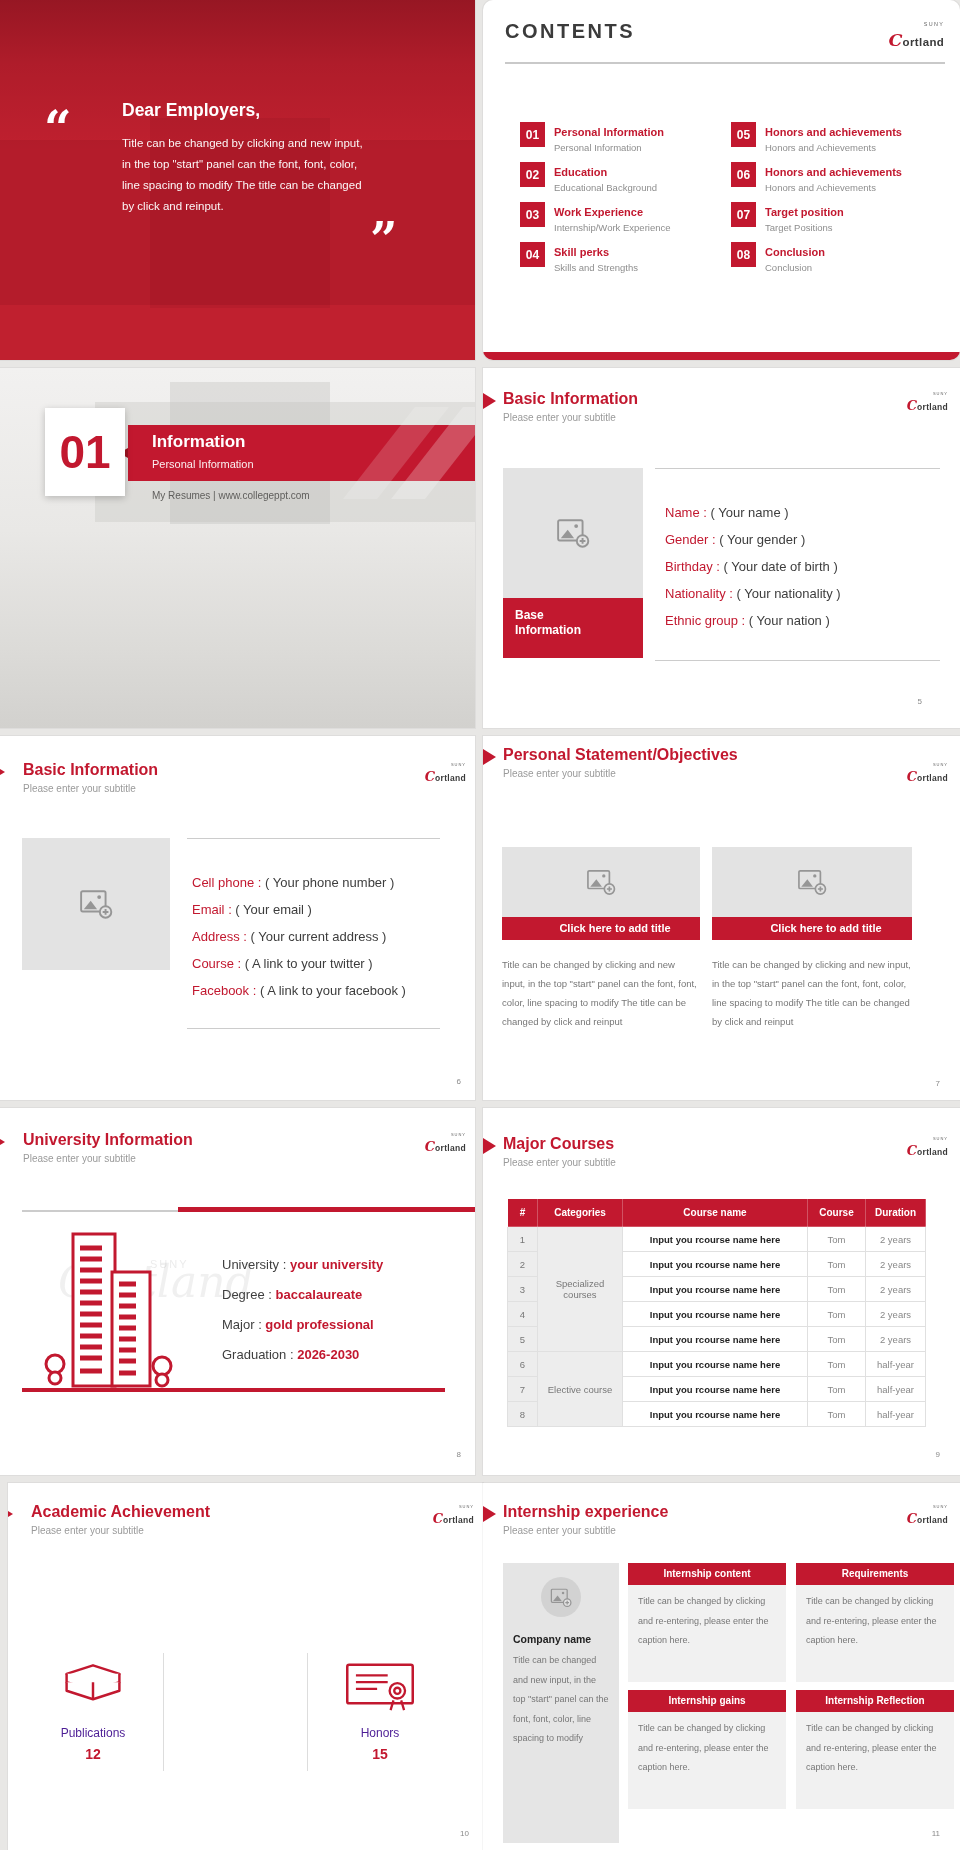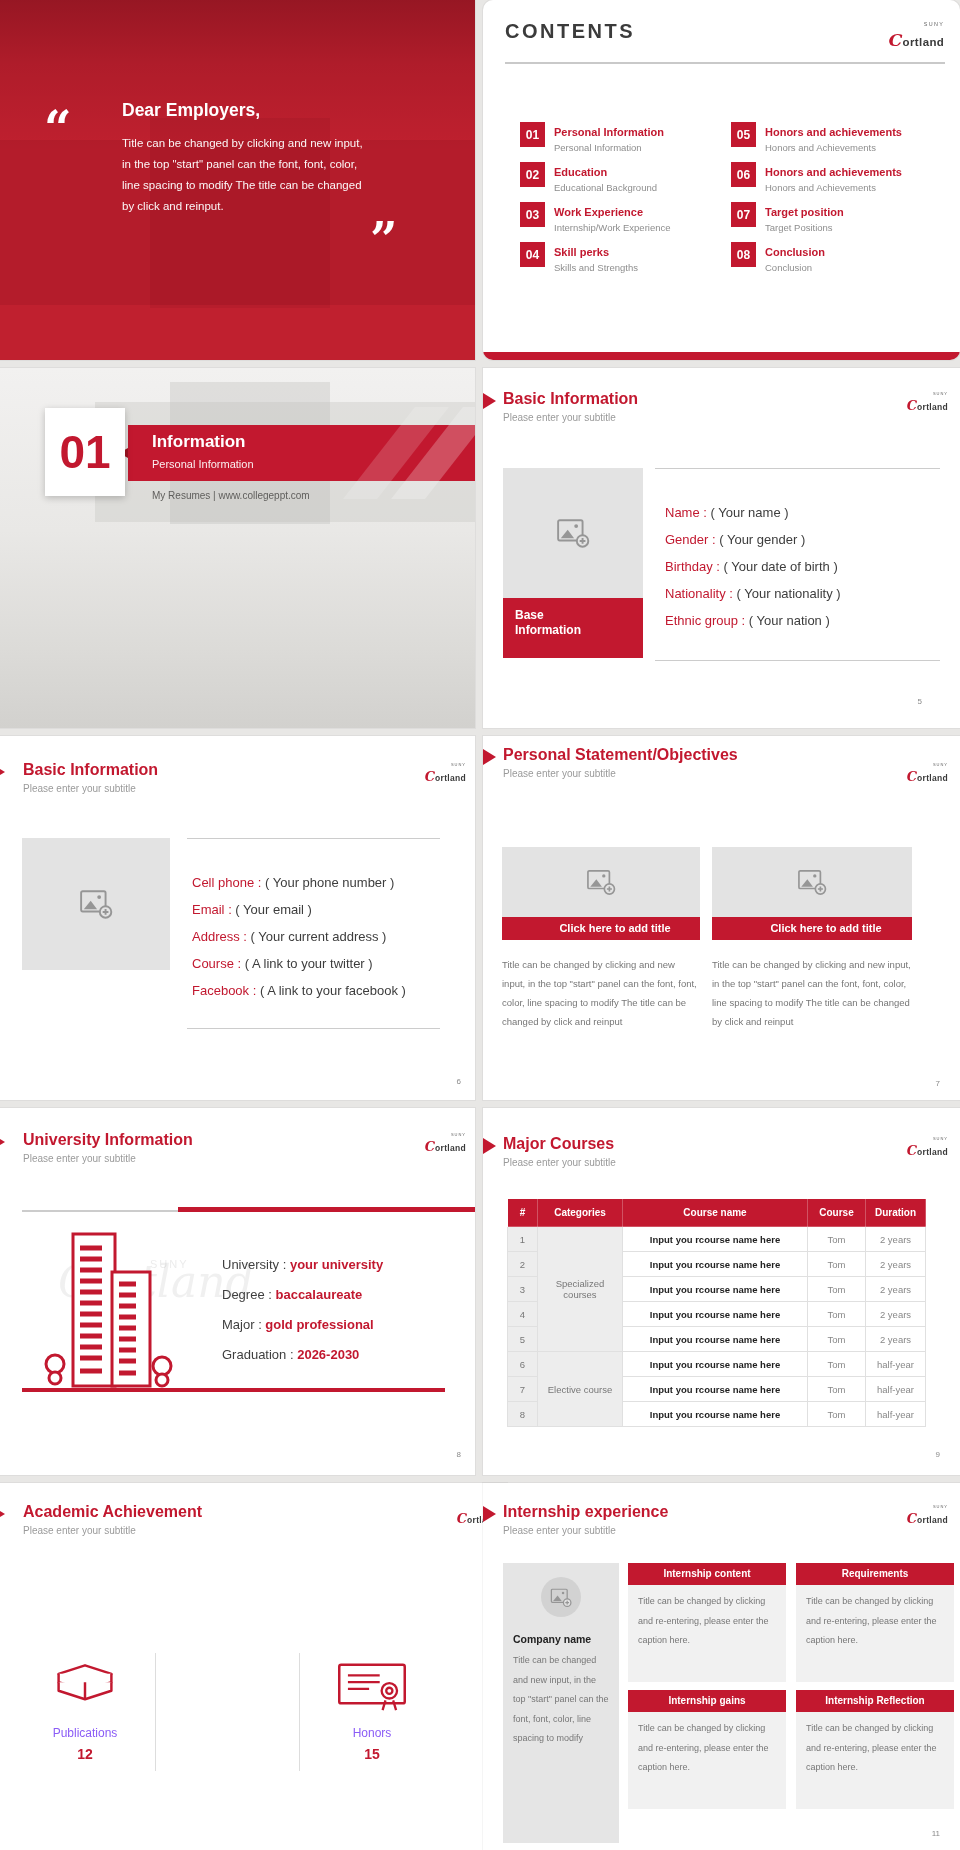--- a/index.html
+++ b/index.html
@@ -10,21 +10,21 @@
   
   .s-quote     {left:0;   top:0;    width:475px;height:360px;background:#c0202f;}
   .s-contents  {left:483px;top:0;    width:477px;height:360px;border-radius:10px;}
   .s-section   {left:0;   top:368px; width:475px;height:360px;
                 background:linear-gradient(180deg,#f2f1f0 0%,#e9e8e6 45%,#dcdbd8 78%,#d2d1ce 100%);}
   .s-basic     {left:483px;top:368px; width:477px;height:360px;}
   .s-contact   {left:0;   top:736px; width:475px;height:364px;}
   .s-statement {left:483px;top:736px; width:477px;height:364px;}
   .s-university{left:0;   top:1108px;width:475px;height:367px;}
   .s-courses   {left:483px;top:1108px;width:477px;height:367px;}
-  .s-achieve   {left:0;   top:1483px;width:475px;height:367px;padding-left:32px;}
+  .s-achieve   {left:8px;   top:1483px;width:475px;height:367px;}
   .s-intern    {left:483px;top:1483px;width:477px;height:367px;}
   .pgnum{position:absolute;font-size:8px;color:#8a8a8a;}
   .shead{position:absolute;top:22px;left:20px;}
   .shead .arrow{position:absolute;left:-20px;top:3px;width:0;height:0;
     border-top:8px solid transparent;border-bottom:8px solid transparent;border-left:13px solid #c2182f;}
   .crop .shead{left:23px;}
   .crop .shead .arrow{left:-31px;}
   .shead h2{margin:0;font-size:16px;font-weight:bold;color:#c2182f;white-space:nowrap;}
   .shead .sub{font-size:10px;color:#9a9a9a;margin-top:4px;white-space:nowrap;}
 
@@ -124,21 +124,21 @@
   .ctable td{height:24px;font-size:9.5px;text-align:center;border:1px solid #e0e0e0;padding:0 2px;}
   .col-num{width:30px;} .col-cat{width:85px;} .col-name{width:185px;} .col-t{width:58px;} .col-d{width:60px;}
   .td-num,.td-cat{background:#ededed;color:#777;border-color:#fff #e0e0e0;}
   .td-name{font-weight:bold;color:#1f1f1f;font-size:10px;}
   .td-t,.td-d{color:#888;}
 
   
   .ach-item{position:absolute;top:165px;text-align:center;}
   .ach-1{left:15px;width:140px;} .ach-2{left:158px;width:141px;} .ach-3{left:300px;width:144px;}
   .ach-icon{height:64px;display:flex;align-items:flex-end;justify-content:center;}
-  .ach-label{margin-top:14px;font-size:12px;color:#8b5cf6;}
+  .ach-label{margin-top:14px;font-size:12px;color:#4c1d95;}
   .ach-value{margin-top:6px;font-size:14px;font-weight:bold;color:#c2182f;}
   .ach-div{position:absolute;top:170px;width:1px;height:118px;background:#ddd;}
   .ach-d1{left:155px;} .ach-d2{left:299px;}
 
   
   .co-box{position:absolute;left:20px;top:80px;width:116px;height:280px;background:#e5e5e5;}
   .co-circle{margin:14px auto 0;width:40px;height:40px;border-radius:50%;background:#d2d2d2;
              display:flex;align-items:center;justify-content:center;}
   .co-name{margin-top:16px;padding:0 10px;font-size:10.5px;font-weight:bold;color:#222;}
   .co-body{padding:6px 10px 0;font-size:9px;line-height:19.5px;color:#777;}

